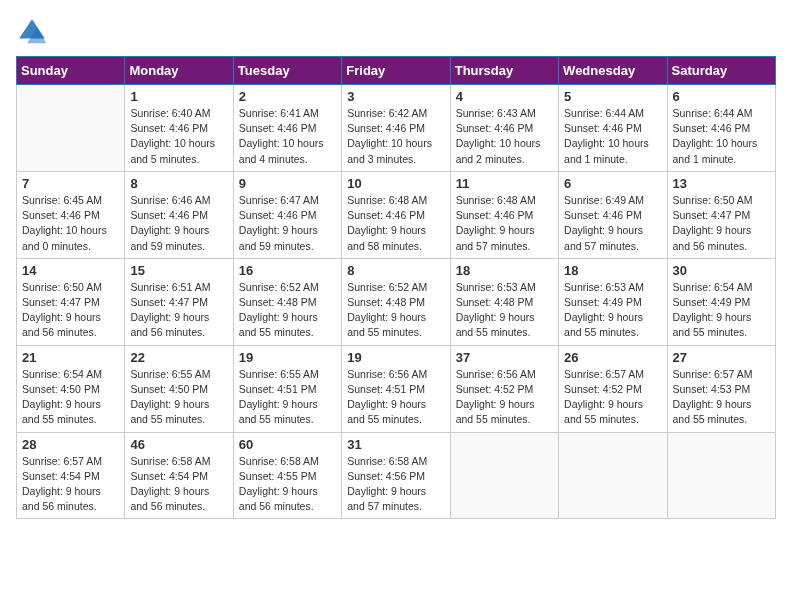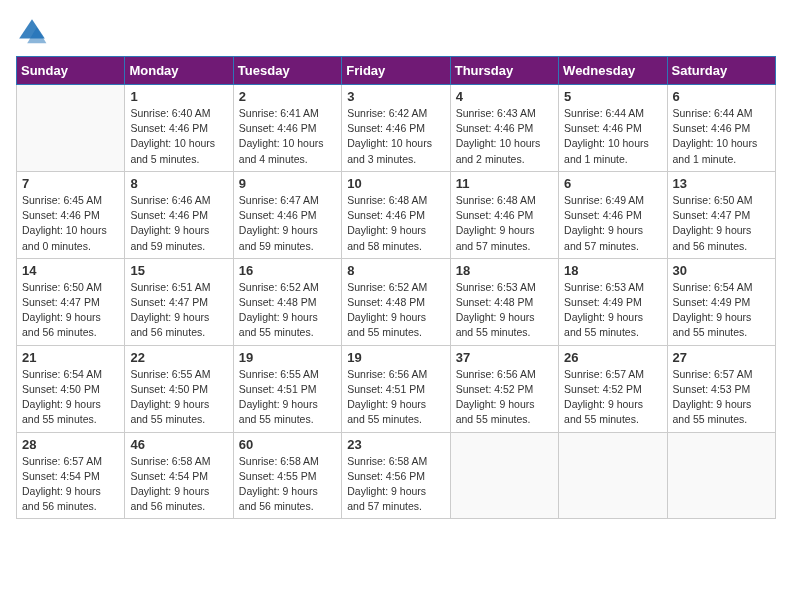--- a/index.html
+++ b/index.html
@@ -247,21 +247,21 @@
         </td>
         <td>
           <span class="day-number">46</span>
           <div class="day-info">Sunrise: 6:58 AM<br>Sunset: 4:54 PM<br>Daylight: 9 hours and 56 minutes.</div>
         </td>
         <td>
           <span class="day-number">60</span>
           <div class="day-info">Sunrise: 6:58 AM<br>Sunset: 4:55 PM<br>Daylight: 9 hours and 56 minutes.</div>
         </td>
         <td>
-          <span class="day-number">23</span>
+          <span class="day-number">31</span>
           <div class="day-info">Sunrise: 6:58 AM<br>Sunset: 4:56 PM<br>Daylight: 9 hours and 57 minutes.</div>
         </td>
         <td class="empty-cell"></td>
         <td class="empty-cell"></td>
         <td class="empty-cell"></td>
       </tr>
     </tbody>
 </table>
 
 </body></html>

